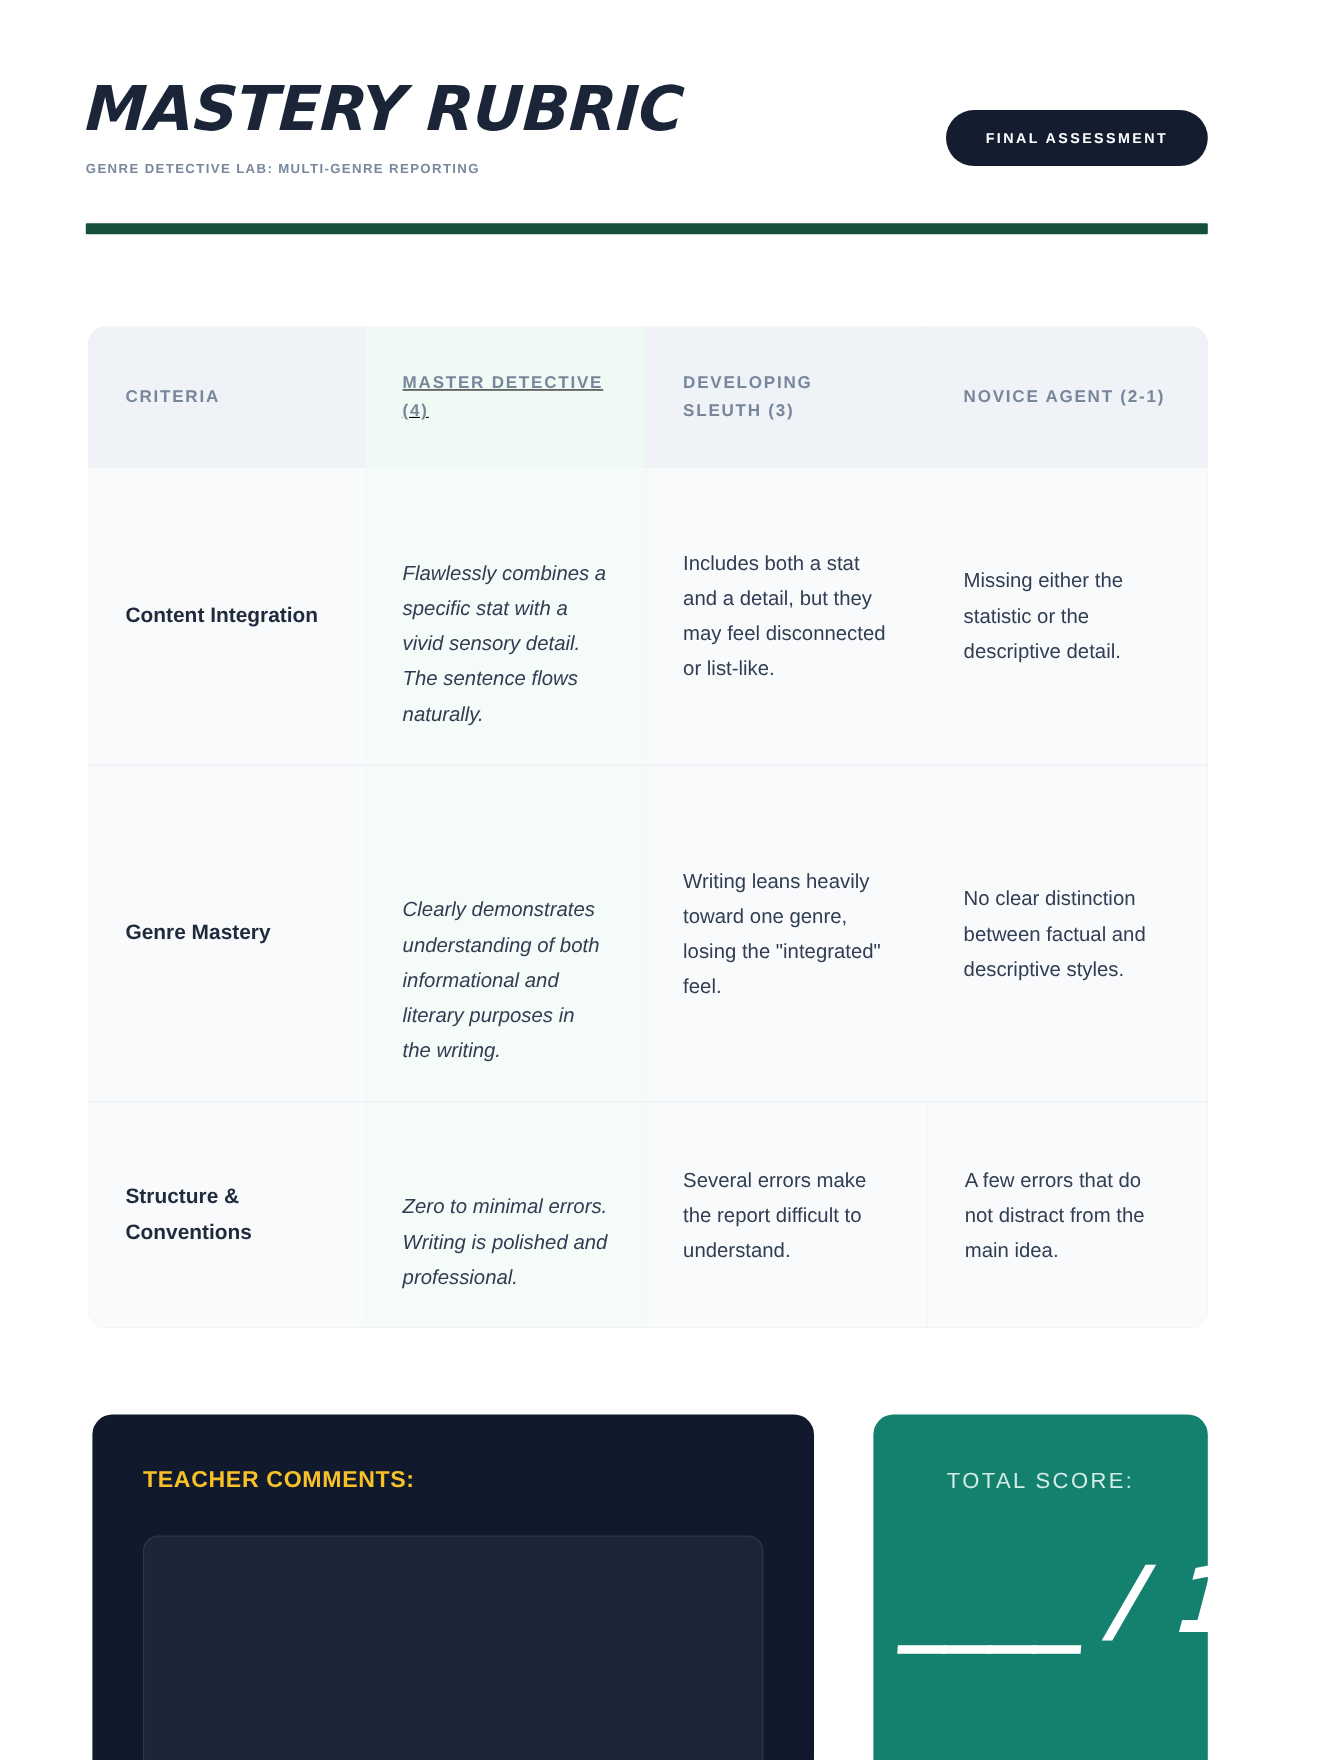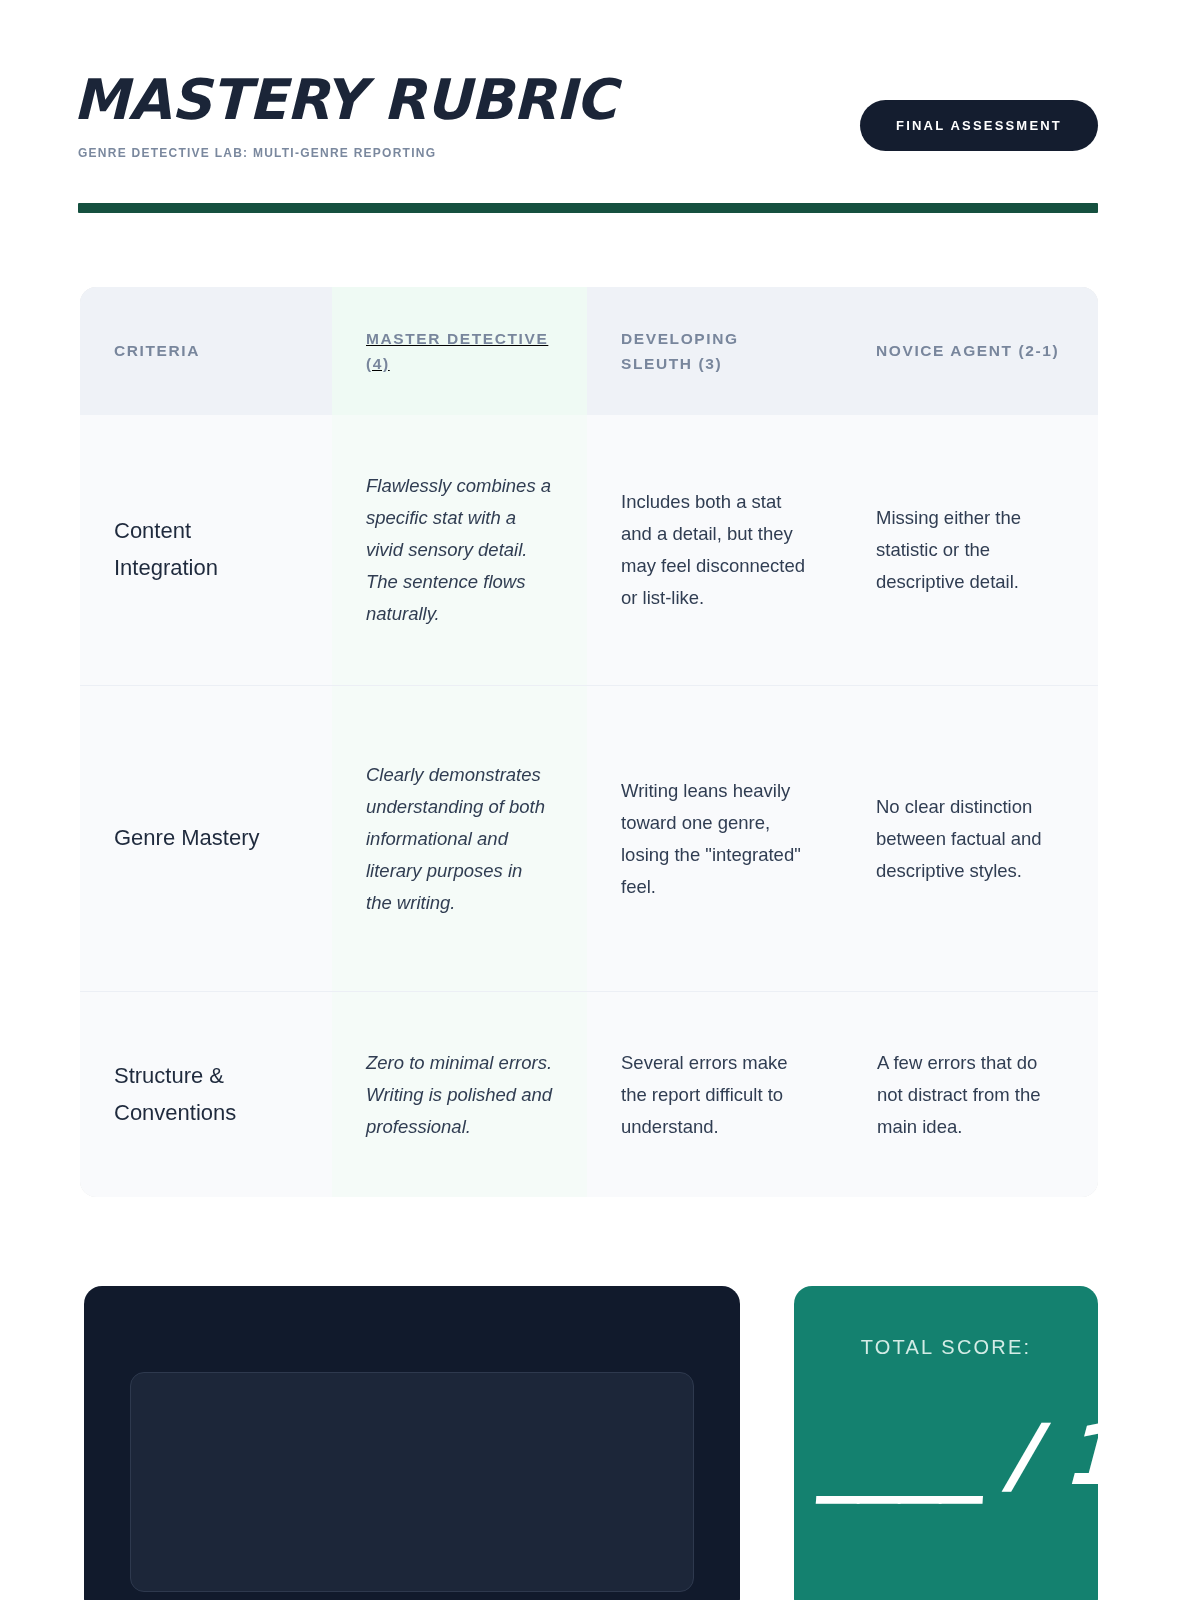--- a/index.html
+++ b/index.html
@@ -77,21 +77,21 @@
     width: 1020px;
     height: 10px;
     background: #15503f;
     border-radius: 1px;
   }
 
   
   .table {
     position: absolute;
     left: 80px;
-    top: 287px;
+    top: 297px;
     width: 1018px;
     border-radius: 16px;
     overflow: hidden;
     background: #e5e5e5;
   }
 
   .trow {
     display: flex;
     width: 100%;
   }
@@ -122,30 +122,30 @@
     font-size: 15.5px;
     font-weight: 700;
     letter-spacing: 1.6px;
     color: #78869c;
     line-height: 1.62;
     text-transform: uppercase;
   }
 
   
   .tbody-row .tcell { background: #f9fafc; }
-  .tbody-row .c1 { background: #f5fbf8; }
+  .tbody-row .c1 { background: #f5fbf8; justify-content: flex-end; }
   .tbody-row + .tbody-row .tcell { border-top: 1px solid #eceff5; }
 
   .r1 .tcell { height: 270px; }
   .r2 .tcell { height: 306px; }
   .r3 .tcell { height: 206px; }
 
   .crit-label {
-    font-size: 22px;
-    font-weight: 400;
+    font-size: 19px;
+    font-weight: 700;
     color: #1f2a3d;
     line-height: 1.68;
   }
 
   .cell-text {
     font-size: 18.5px;
     color: #303d52;
     line-height: 1.73;
   }
 
@@ -286,20 +286,21 @@
         <span class="cell-text">Several errors make the report difficult to understand.</span>
       </div>
       <div class="tcell c2">
         <span class="cell-text">A few errors that do not distract from the main idea.</span>
       </div>
     </div>
 
   </div>
 
   <div class="comments-card">
+    <div class="comments-title">TEACHER COMMENTS:</div>
     <div class="comments-box" placeholder=""></div>
   </div>
 
   <div class="score-card">
     <div class="score-title">TOTAL SCORE:</div>
     <div class="score-value">____ / 12</div>
   </div>
 
 </div>
 

